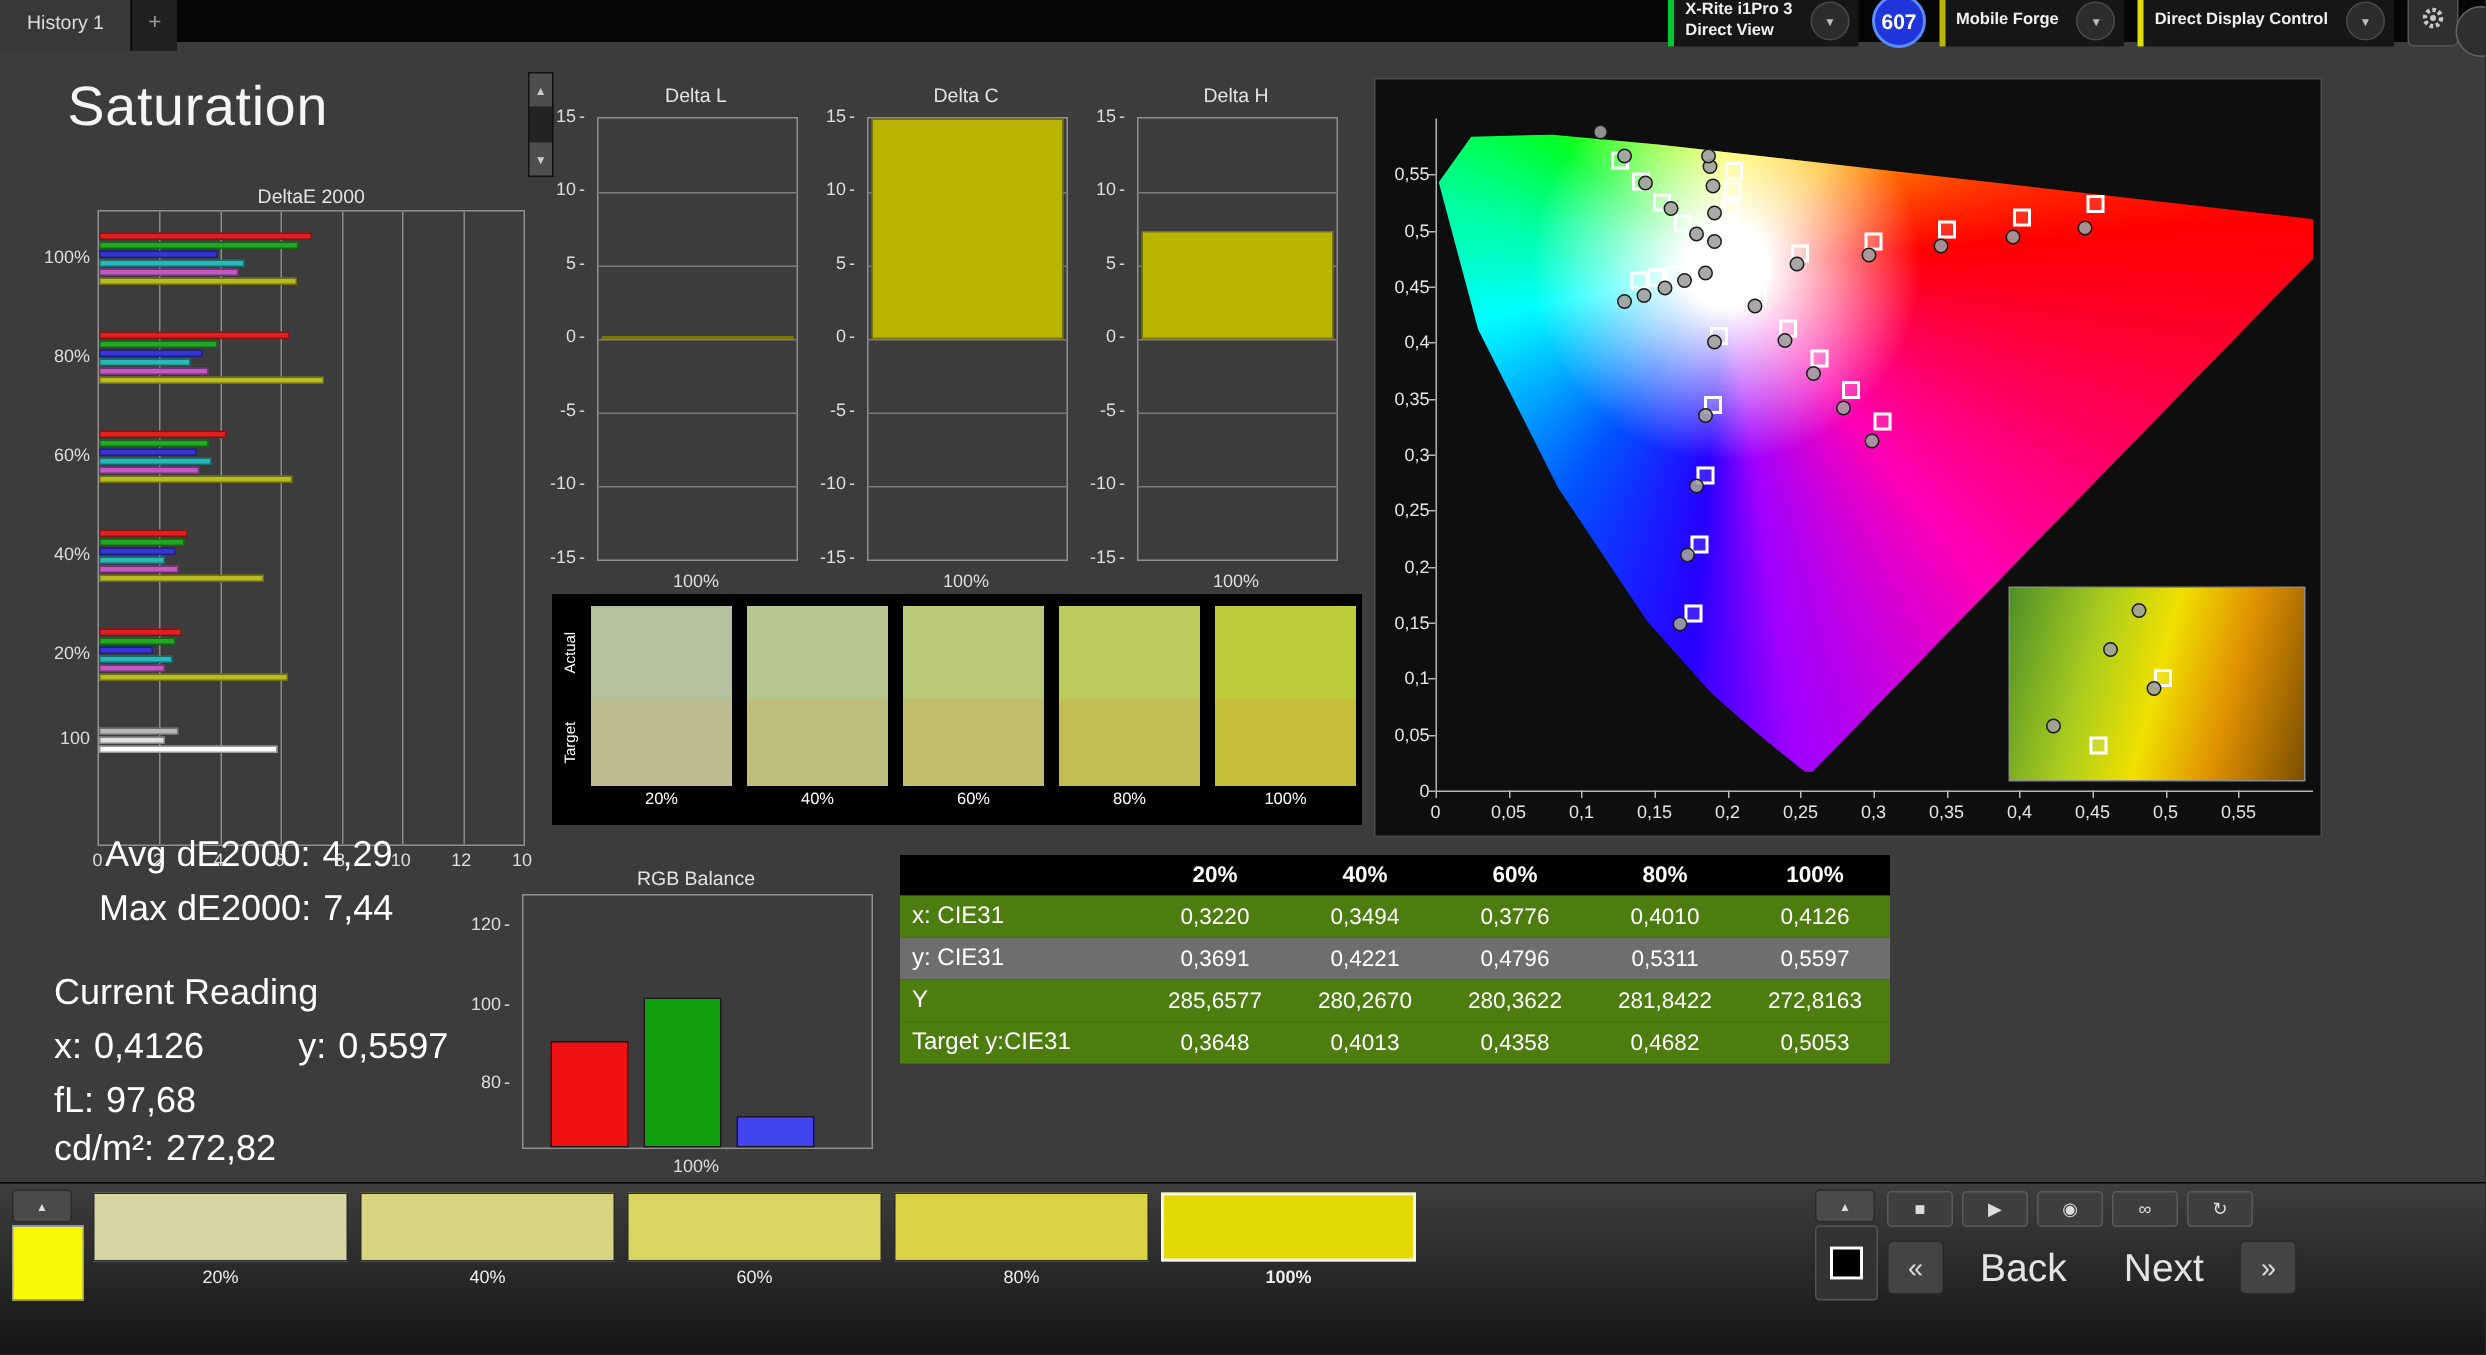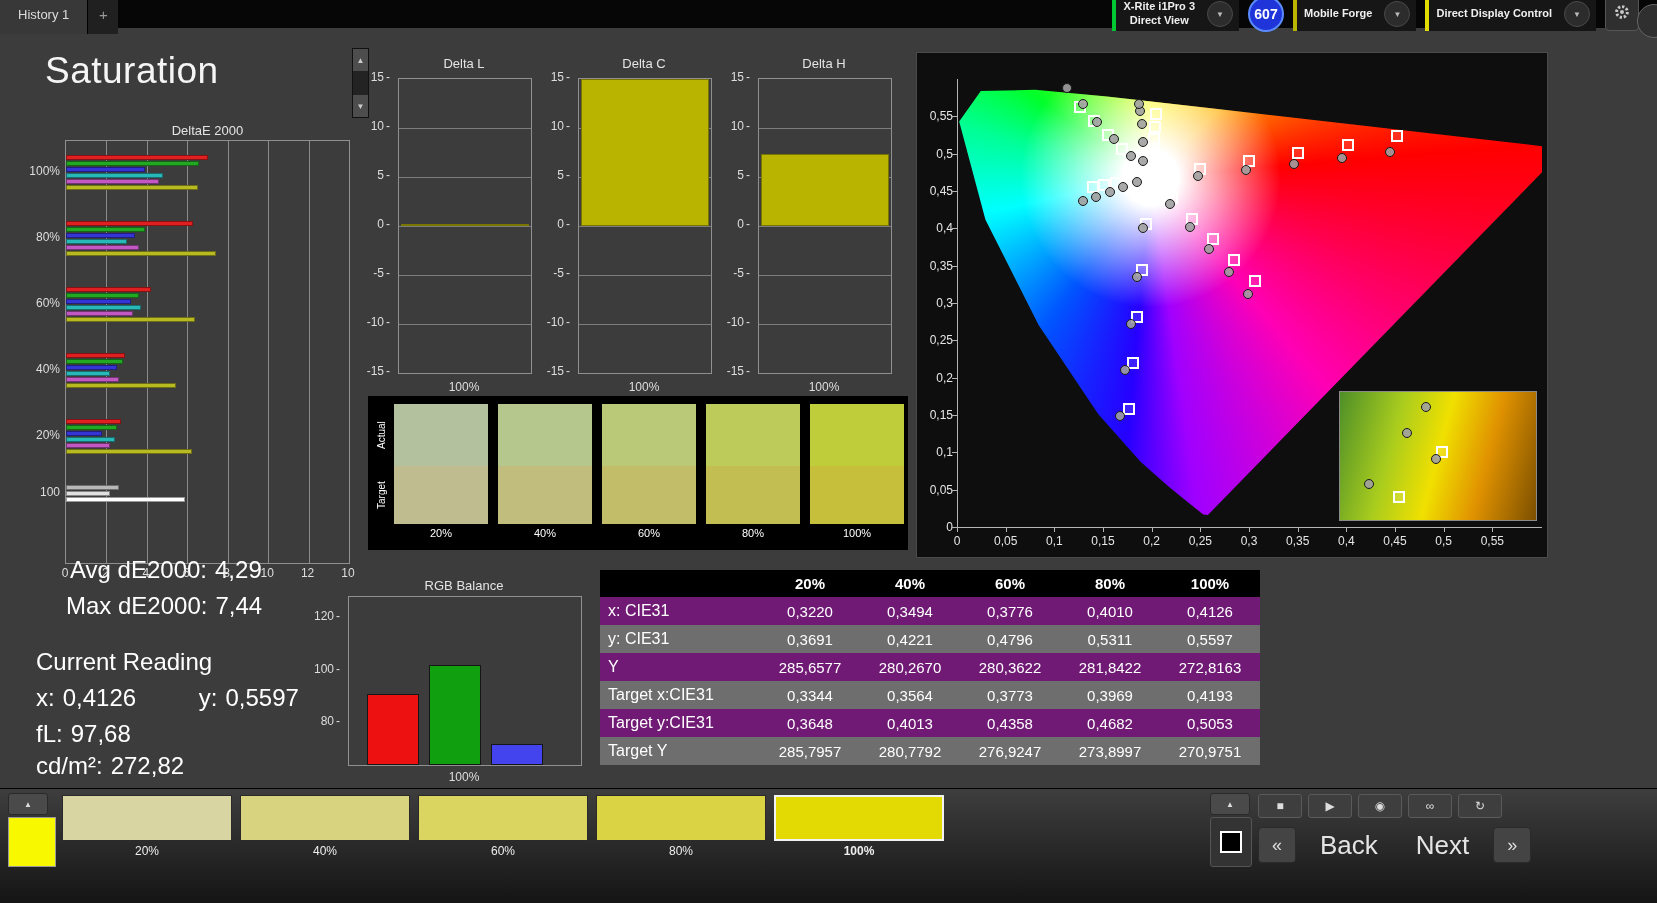--- a/index.html
+++ b/index.html
@@ -1,20 +1,20 @@
 <!DOCTYPE html>
 <html><head>
 <meta charset="utf-8">
 <style>
   html,body{margin:0;padding:0;background:#1a1a1a;}
   #app{position:relative;width:1657px;height:903px;background:#3c3c3c;overflow:hidden;
        font-family:"Liberation Sans",sans-serif;color:#fff;}
 
   
-  .topbar{position:absolute;left:0;top:0;width:100%;height:28px;background:#060606;display:flex;align-items:center;text-align:center;}
+  .topbar{position:absolute;left:0;top:0;width:100%;height:28px;background:#060606;display:flex;align-items:center;}
   .tab{height:40px;display:flex;align-items:center;padding:0 18px;background:#383838;color:#ddd;font-size:13px;border-right:1px solid #000;cursor:pointer;}
   .addtab{width:30px;height:40px;display:flex;align-items:center;justify-content:center;background:#202020;color:#999;font-size:15px;cursor:pointer;}
   .tb-right{margin-left:auto;display:flex;align-items:center;gap:9px;padding-right:18px;}
   .selblock{height:34px;background:#161616;display:flex;align-items:center;cursor:pointer;}
   .accentbar{width:4px;height:34px;margin-right:7px;}
   .selblock .txt{font-size:11px;font-weight:bold;line-height:1.25;color:#f0f0f0;padding-right:6px;white-space:nowrap;}
   .dropbtn{width:24px;height:24px;border-radius:50%;background:#2c2c2c;border:1px solid #4a4a4a;color:#bbb;
            display:flex;align-items:center;justify-content:center;font-size:8px;margin:0 6px;cursor:pointer;}
   .badge{width:32px;height:32px;border-radius:50%;border:2px solid #5a8cff;color:#fff;font-size:14px;font-weight:bold;
          display:flex;align-items:center;justify-content:center;}
@@ -87,21 +87,21 @@
   .rgb-bar{position:absolute;bottom:0;width:52px;box-sizing:border-box;border:1px solid #161616;}
   .rgb-ylab{position:absolute;width:34px;text-align:right;font-size:12px;color:#dedede;}
   .rgb-ylab::after{content:"-";margin-left:2px;}
 
   
   #data-table{position:absolute;left:600px;top:570px;width:660px;border-collapse:collapse;table-layout:fixed;}
   #data-table th{background:#000;color:#fff;height:25px;font-size:15px;font-weight:bold;}
   #data-table th:first-child,#data-table td:first-child{width:158px;}
   #data-table td{height:26px;font-size:15px;text-align:center;color:#fff;}
   #data-table td.rowlabel{text-align:left;padding-left:8px;font-size:16px;}
-  #data-table tr.dark td{background:#701a75;}
+  #data-table tr.dark td{background:#4d7c0f;}
   #data-table tr.light td{background:#6e6e6e;}
 
   
   .bottombar{position:absolute;left:0;top:788px;width:100%;height:115px;background:linear-gradient(#3e3e3e,#141414);border-top:1px solid #000;}
   .upbtn{position:absolute;width:38px;height:20px;background:#4a4a4a;border:1px solid #2a2a2a;border-radius:3px;color:#ddd;font-size:8px;
          display:flex;align-items:center;justify-content:center;cursor:pointer;}
   #cur-swatch{position:absolute;left:8px;top:28px;width:46px;height:48px;border:1px solid #999;}
   #pattern-row{position:absolute;left:62px;top:6px;display:flex;gap:8px;}
   .pattern-btn{width:170px;cursor:pointer;}
   .pattern-color{height:46px;border:1px solid #2a2a2a;box-sizing:border-box;}
@@ -412,43 +412,27 @@
           <td>0,5597</td>
         </tr>
         <tr class="dark">
           <td class="rowlabel">Y</td>
           <td>285,6577</td>
           <td>280,2670</td>
           <td>280,3622</td>
           <td>281,8422</td>
           <td>272,8163</td>
         </tr>
-        <tr class="light">
-          <td class="rowlabel">Target x:CIE31</td>
-          <td>0,3344</td>
-          <td>0,3564</td>
-          <td>0,3773</td>
-          <td>0,3969</td>
-          <td>0,4193</td>
-        </tr>
         <tr class="dark">
           <td class="rowlabel">Target y:CIE31</td>
           <td>0,3648</td>
           <td>0,4013</td>
           <td>0,4358</td>
           <td>0,4682</td>
           <td>0,5053</td>
-        </tr>
-        <tr class="light">
-          <td class="rowlabel">Target Y</td>
-          <td>285,7957</td>
-          <td>280,7792</td>
-          <td>276,9247</td>
-          <td>273,8997</td>
-          <td>270,9751</td>
         </tr>
       </thead>
     </table>
 
   <div class="bottombar">
     <div class="upbtn" style="left:8px;top:4px;">
         <span>▲</span>
       </div>
     <div id="cur-swatch" style="background: rgb(248, 248, 0);"></div>
     <div id="pattern-row">

